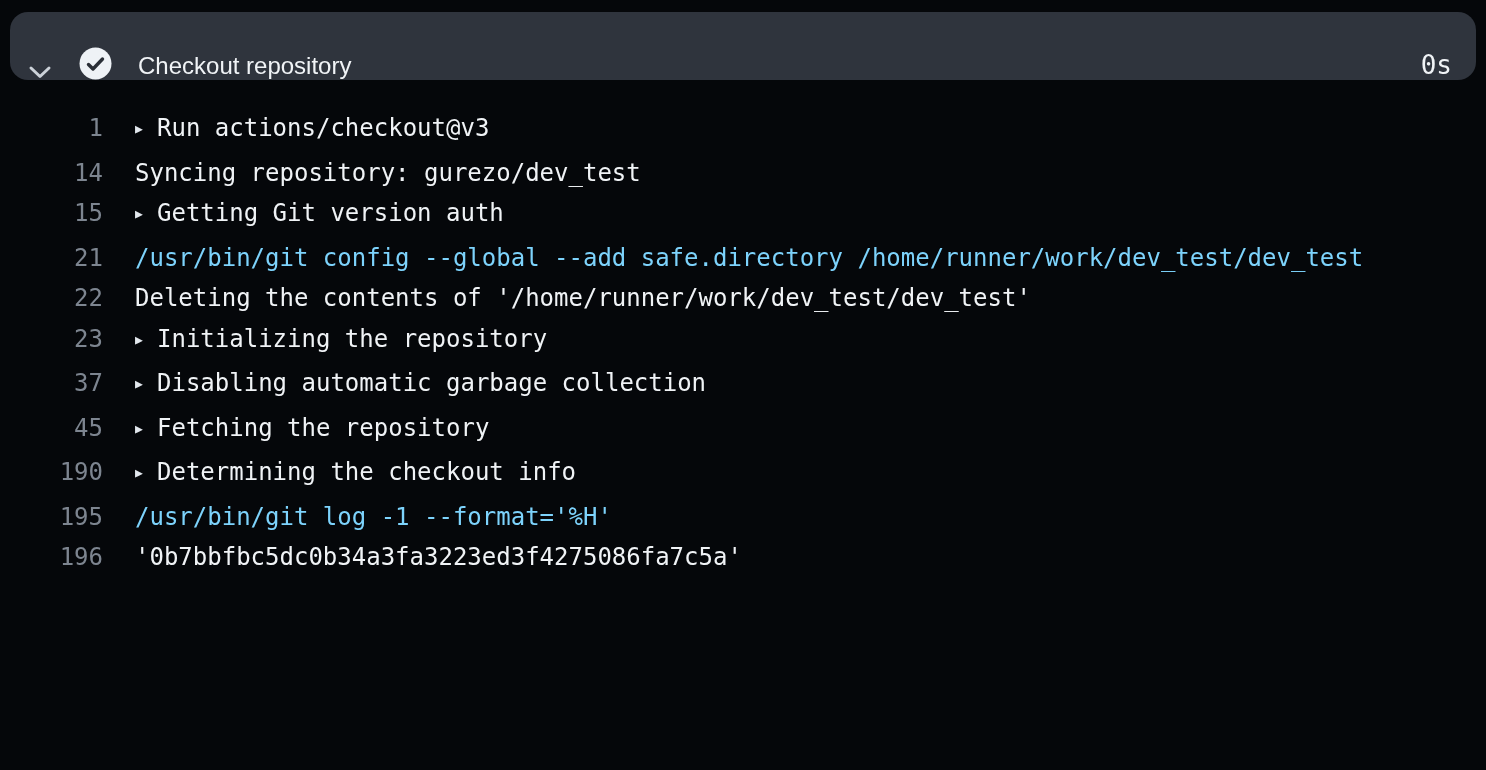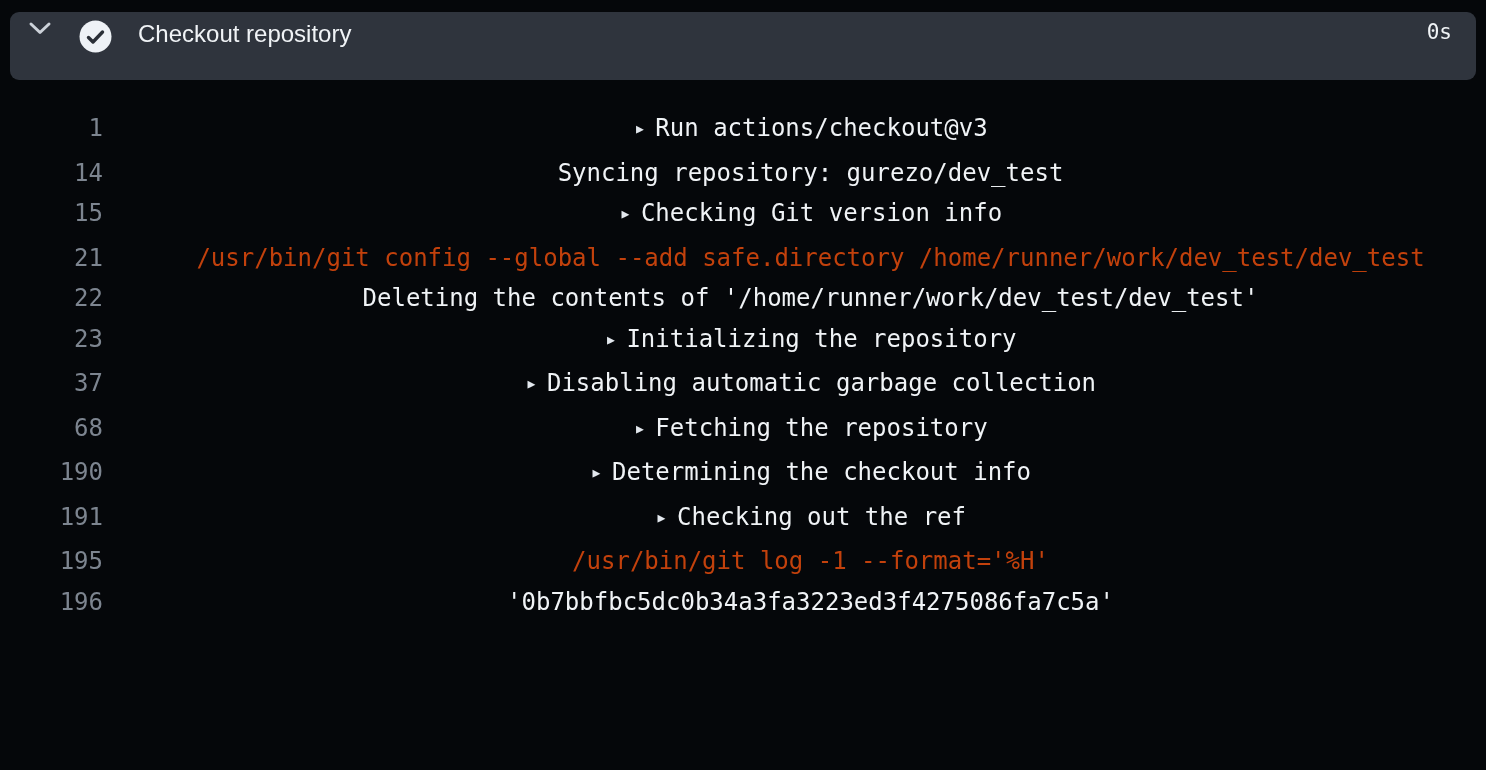--- a/index.html
+++ b/index.html
@@ -19,24 +19,24 @@
 
   
   .step-header {
     position: absolute;
     left: 10px;
     top: 12px;
     width: 1466px;
     height: 68px;
     box-sizing: border-box;
     background: #2f343d;
-    border-radius: 9px;
+    border-radius: 18px;
     display: flex;
-    align-items: flex-start;
-    padding: 8px 24px 0 18px;
+    align-items: flex-end;
+    padding: 0 24px 0 18px;
     font-family: "Liberation Sans", sans-serif;
   }
   .chevron-wrap {
     width: 24px;
     height: 16px;
     display: flex;
     align-items: center;
     justify-content: center;
     cursor: pointer;
   }
@@ -51,21 +51,21 @@
     margin-left: 26px;
     color: #f0f3f6;
     font-size: 24px;
     font-weight: 500;
     flex: 1;
     white-space: nowrap;
   }
   .step-duration {
     color: #f0f3f6;
     font-family: "DejaVu Sans Mono", monospace;
-    font-size: 21px;
+    font-size: 26px;
     margin-left: auto;
   }
 
   
   .log {
     position: absolute;
     top: 108px;
     left: 0;
     width: 1486px;
     font-family: "DejaVu Sans Mono", monospace;
@@ -82,23 +82,22 @@
     text-align: right;
     color: #7d8590;
     cursor: pointer;
   }
   .content {
     margin-left: 32px;
     flex: 1;
     min-width: 0;
     white-space: pre-wrap;
     word-break: break-word;
-    text-align: center;
   }
-  .row.command .content { color: #c2410c; }
+  .row.command .content { color: #7dd3fc; }
   .arrow {
     display: inline-block;
     width: 13px;
     margin-right: 9px;
     font-size: 13px;
     color: #e3e8ee;
     position: relative;
     top: -3px;
     cursor: pointer;
   }
@@ -128,49 +127,45 @@
       <div class="row">
         <span class="num">1</span>
         <span class="content"><span class="arrow">▶</span><span>Run actions/checkout@v3</span></span>
       </div>
       <div class="row">
         <span class="num">14</span>
         <span class="content"><span>Syncing repository: gurezo/dev_test</span></span>
       </div>
       <div class="row">
         <span class="num">15</span>
-        <span class="content"><span class="arrow">▶</span><span>Checking Git version info</span></span>
+        <span class="content"><span class="arrow">▶</span><span>Getting Git version auth</span></span>
       </div>
       <div class="row command">
         <span class="num">21</span>
         <span class="content"><span>/usr/bin/git config --global --add safe.directory /home/runner/work/dev_test/dev_test</span></span>
       </div>
       <div class="row">
         <span class="num">22</span>
         <span class="content"><span>Deleting the contents of '/home/runner/work/dev_test/dev_test'</span></span>
       </div>
       <div class="row">
         <span class="num">23</span>
         <span class="content"><span class="arrow">▶</span><span>Initializing the repository</span></span>
       </div>
       <div class="row">
         <span class="num">37</span>
         <span class="content"><span class="arrow">▶</span><span>Disabling automatic garbage collection</span></span>
       </div>
       <div class="row">
-        <span class="num">68</span>
+        <span class="num">45</span>
         <span class="content"><span class="arrow">▶</span><span>Fetching the repository</span></span>
       </div>
       <div class="row">
         <span class="num">190</span>
         <span class="content"><span class="arrow">▶</span><span>Determining the checkout info</span></span>
-      </div>
-      <div class="row">
-        <span class="num">191</span>
-        <span class="content"><span class="arrow">▶</span><span>Checking out the ref</span></span>
       </div>
       <div class="row command">
         <span class="num">195</span>
         <span class="content"><span>/usr/bin/git log -1 --format='%H'</span></span>
       </div>
       <div class="row">
         <span class="num">196</span>
         <span class="content"><span>'0b7bbfbc5dc0b34a3fa3223ed3f4275086fa7c5a'</span></span>
       </div>
     </div>

